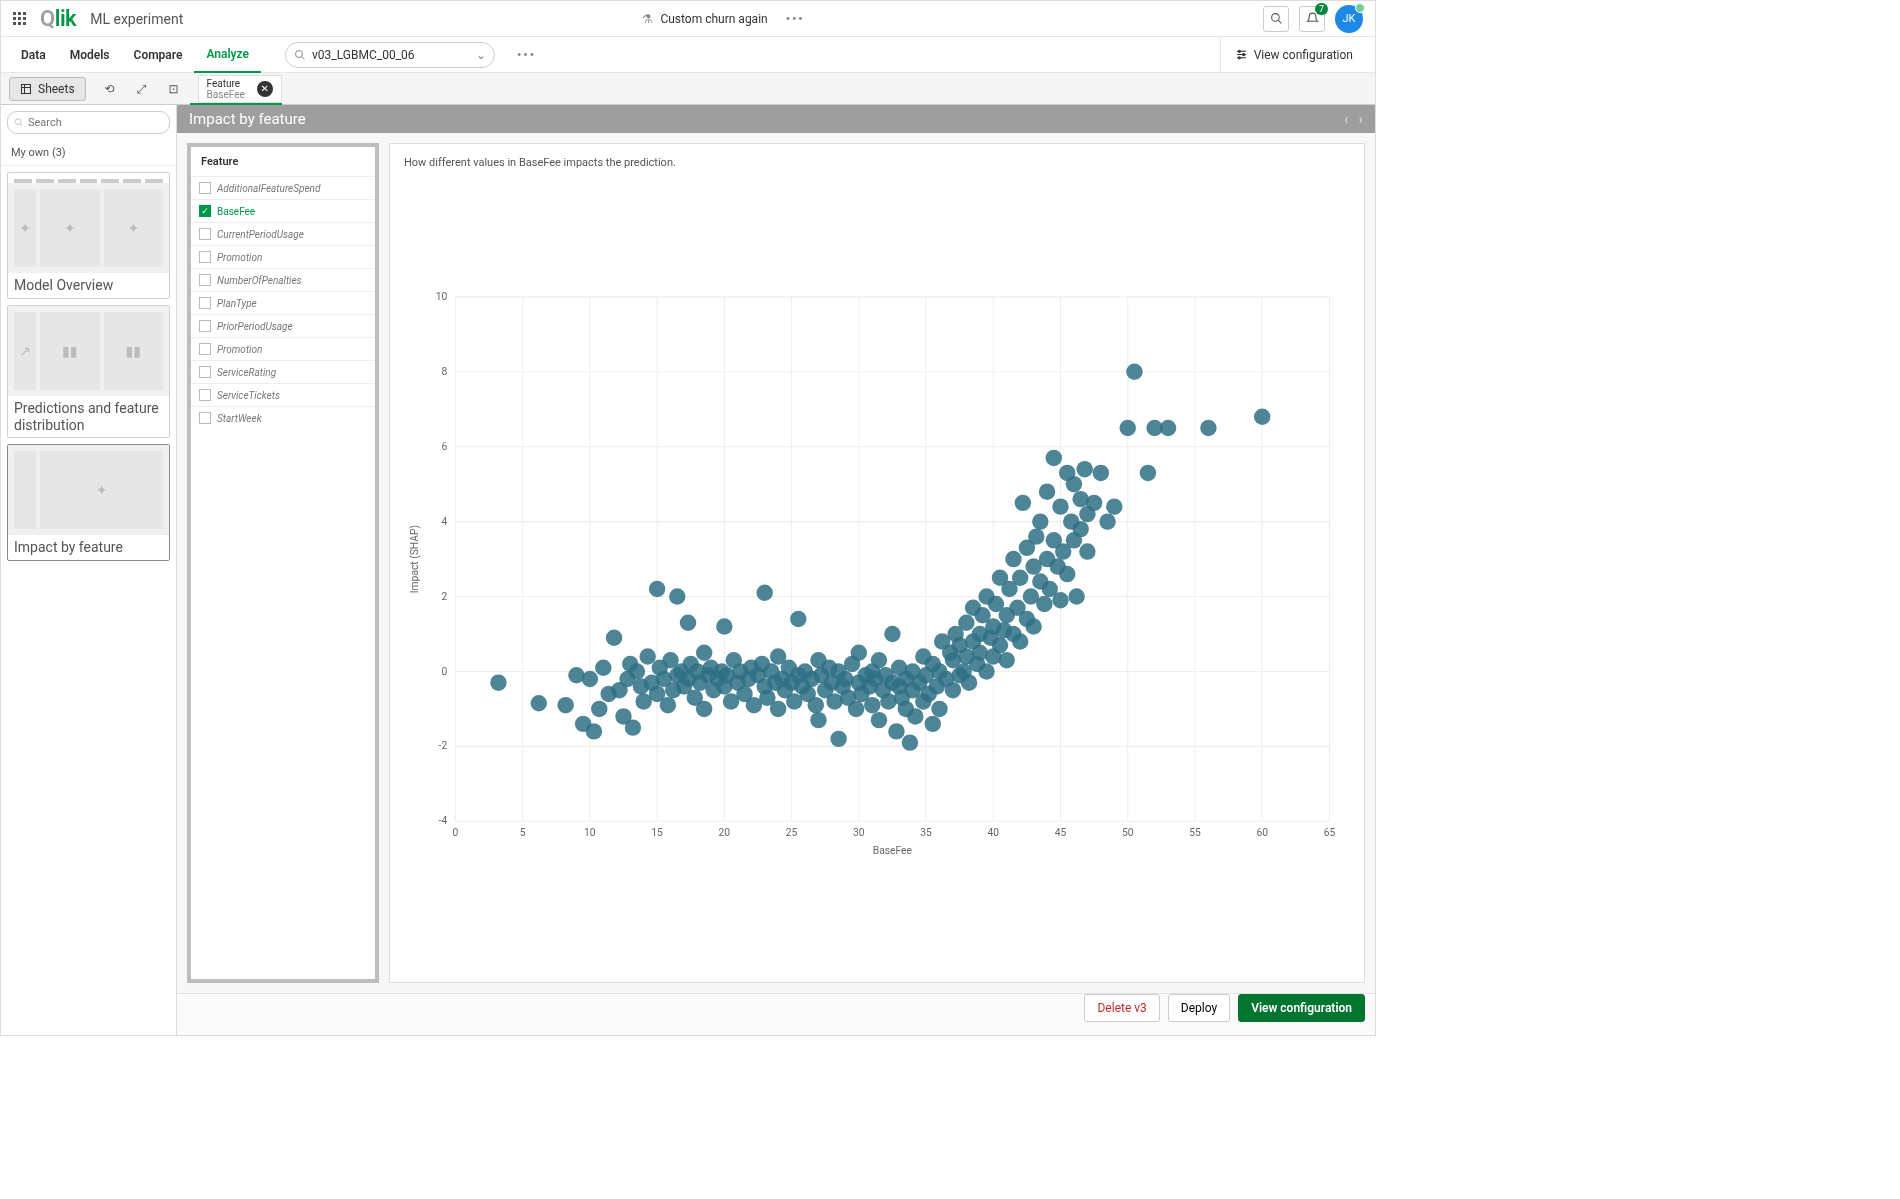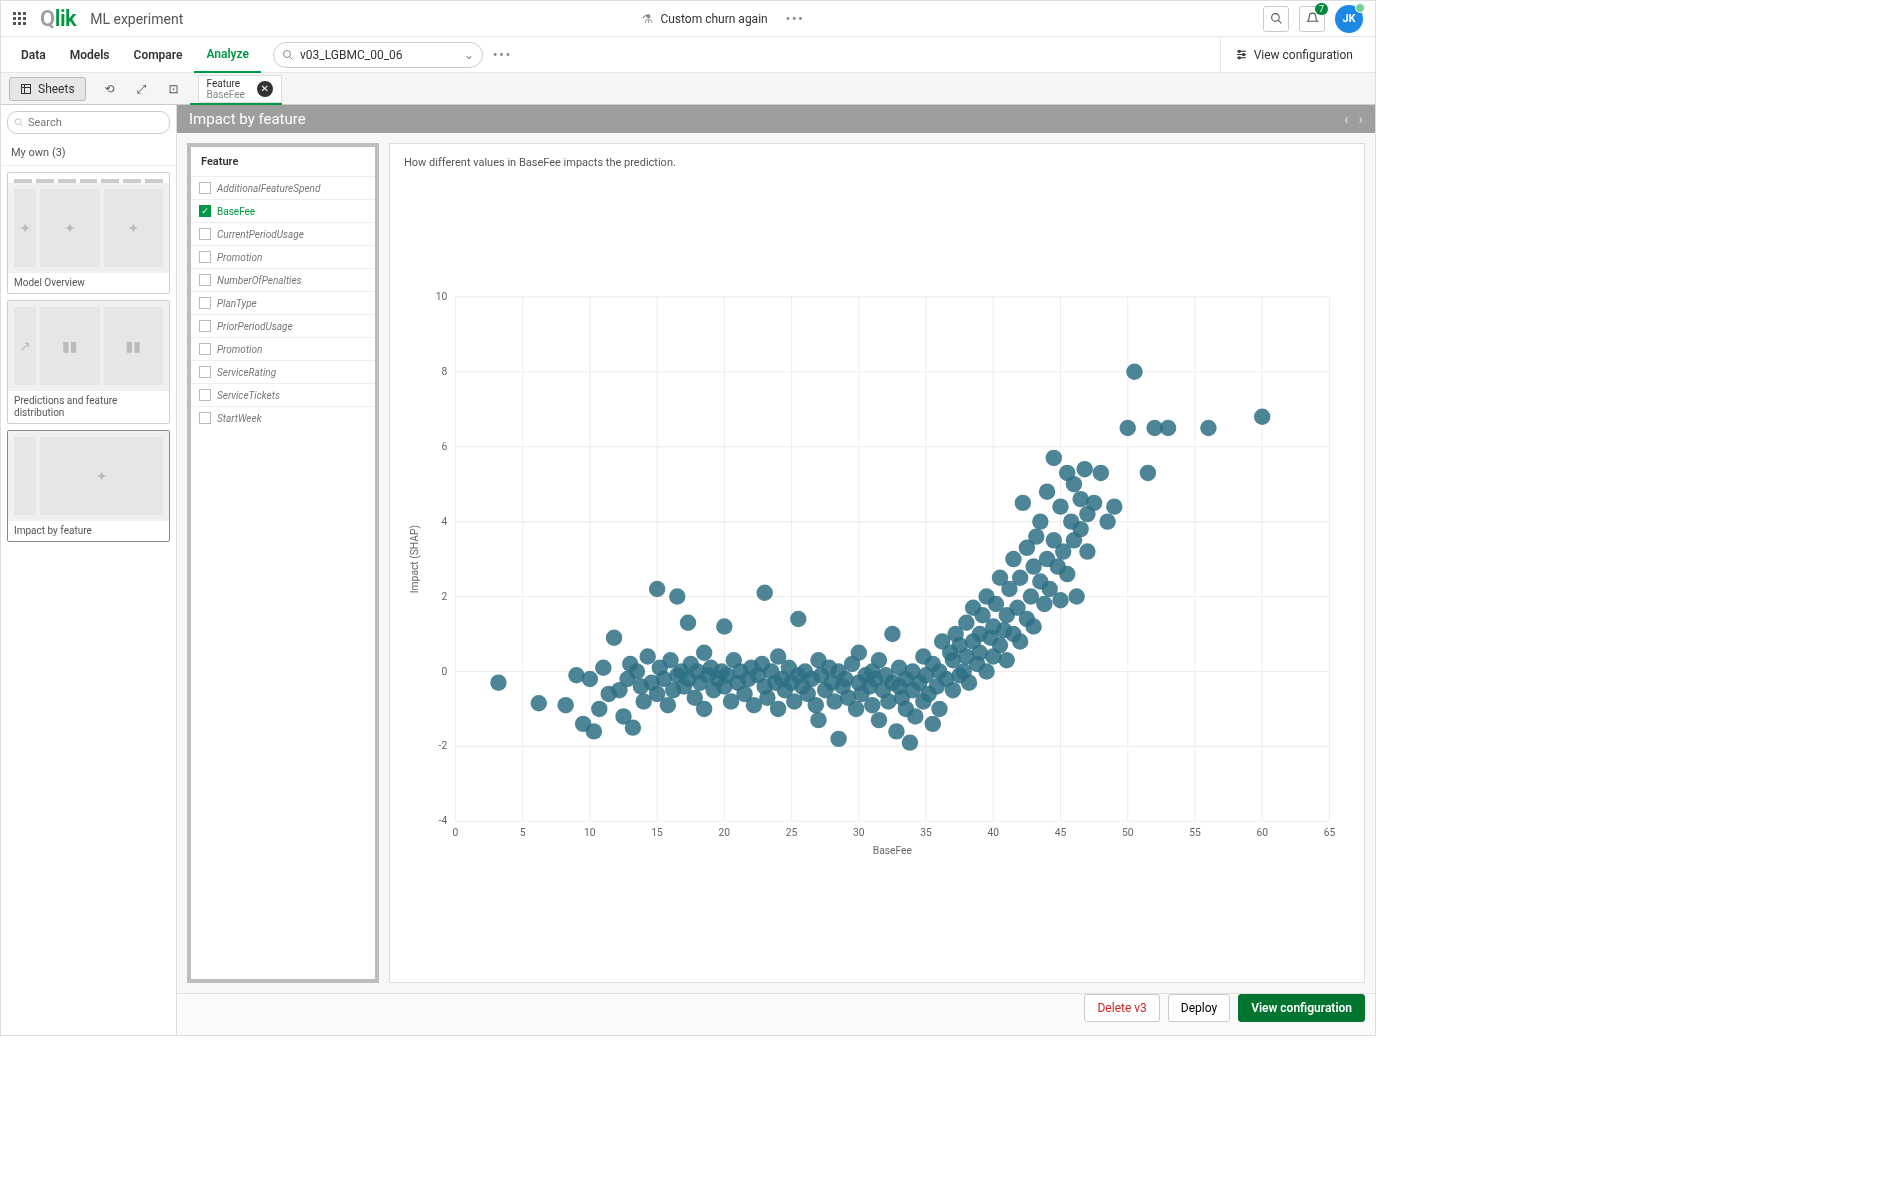--- a/index.html
+++ b/index.html
@@ -12,25 +12,25 @@
 .apps-icon span { background:#555; width:3px; height:3px; }
 .logo { font-size:22px; font-weight:600; color:#009845; margin-right:14px; letter-spacing:-0.5px;}
 .logo .q { color:#9e9e9e; }
 .app-title { font-size:14px; color:#555; }
 .top-center { flex:1; display:flex; justify-content:center; align-items:center; gap:8px;}
 .flask-icon { color:#888; }
 .top-right { display:flex; align-items:center; gap:10px; }
 .sq-btn { width:26px; height:26px; border:1px solid #ccc; border-radius:3px; display:flex; align-items:center; justify-content:center; cursor:pointer; color:#555; background:#fff;}
 .bell { position:relative; }
 .badge { position:absolute; top:-4px; right:-4px; background:#00873d; color:#fff; border-radius:8px; font-size:9px; padding:1px 4px; }
-.avatar { width:28px; height:28px; border-radius:50%; background:#1e88e5; color:#fff; display:flex; align-items:center; justify-content:center; font-size:11px; font-weight:700; position:relative;}
+.avatar { width:28px; height:28px; border-radius:50%; background:#1e88e5; color:#fff; display:flex; align-items:center; justify-content:center; font-size:11px; font-weight:400; position:relative;}
 .avatar::after{content:"";position:absolute;top:-2px;right:-2px;width:8px;height:8px;background:#6fcf97;border-radius:50%;border:1px solid #fff;}
 
 
-.navbar { display:flex; align-items:center; height:36px; border-bottom:1px solid #e6e6e6; padding:0 8px; gap:0;}
+.navbar { display:flex; align-items:center; height:36px; border-bottom:1px solid #e6e6e6; padding:0 8px; gap:12px;}
 .nav-item { padding:0 12px; height:36px; display:flex; align-items:center; font-size:12px; color:#333; cursor:pointer; font-weight:600;}
 .nav-item.active { border-bottom:2px solid #009845; color:#009845;}
 .model-select { display:flex; align-items:center; border:1px solid #ccc; border-radius:13px; height:26px; padding:0 8px; margin-left:12px; min-width:210px; cursor:pointer; gap:6px;}
 .more-dots { margin-left:10px; color:#888; cursor:pointer; letter-spacing:2px; font-weight:700;}
 .navbar-spacer { flex:1; }
 .view-config-btn { display:flex; align-items:center; gap:6px; border-left:1px solid #e6e6e6; height:36px; padding:0 14px; cursor:pointer; font-size:12px;}
 
 
 .toolbar { display:flex; align-items:center; height:32px; border-bottom:1px solid #ccc; background:#f5f5f5;}
 .sheets-btn { display:flex; align-items:center; gap:6px; border:1px solid #bbb; border-radius:3px; padding:4px 10px; margin:0 8px; background:#e6e6e6; cursor:pointer; font-size:12px;}
@@ -47,21 +47,21 @@
 
 
 .sidebar { width:176px; border-right:1px solid #ddd; display:flex; flex-direction:column; background:#fff;}
 .search-box { margin:6px; border:1px solid #ccc; border-radius:10px; display:flex; align-items:center; padding:4px 6px; gap:4px; color:#bbb;}
 .search-box input { border:none; outline:none; font-size:11px; width:100%; }
 .my-own { padding:6px 10px; font-size:11px; color:#555; border-bottom:1px solid #eee;}
 .sheet-card { margin:6px; border:1px solid #d0d0d0; border-radius:2px; background:#fff; cursor:pointer;}
 .sheet-card .preview { height:90px; background:#f0f0f0; display:flex; padding:6px; gap:4px;}
 .sheet-card .preview .col { flex:1; background:#e6e6e6; display:flex; align-items:center; justify-content:center; color:#bbb; font-size:14px;}
 .sheet-card .preview .narrow { flex:0 0 22px; }
-.sheet-card .label { padding:4px 6px; font-size:10px; color:#555; line-height:1.2;}
+.sheet-card .label { padding:4px 6px; font-size:14px; color:#555; line-height:1.2;}
 .sheet-card.active { border:1px solid #888;}
 .tiny-bars{display:flex;gap:4px;justify-content:space-between;padding:0 4px 4px;}
 .tiny-bars span{flex:1;height:4px;background:#ccc;}
 
 
 .main { flex:1; display:flex; flex-direction:column; background:#f7f7f7; }
 .page-header { background:#9e9e9e; color:#fff; height:28px; display:flex; align-items:center; padding:0 12px; font-size:15px; justify-content:space-between;}
 .page-header .arrows { display:flex; gap:10px; color:#ddd; }
 .page-body { flex:1; display:flex; padding:10px; gap:10px; overflow:hidden;}
 

